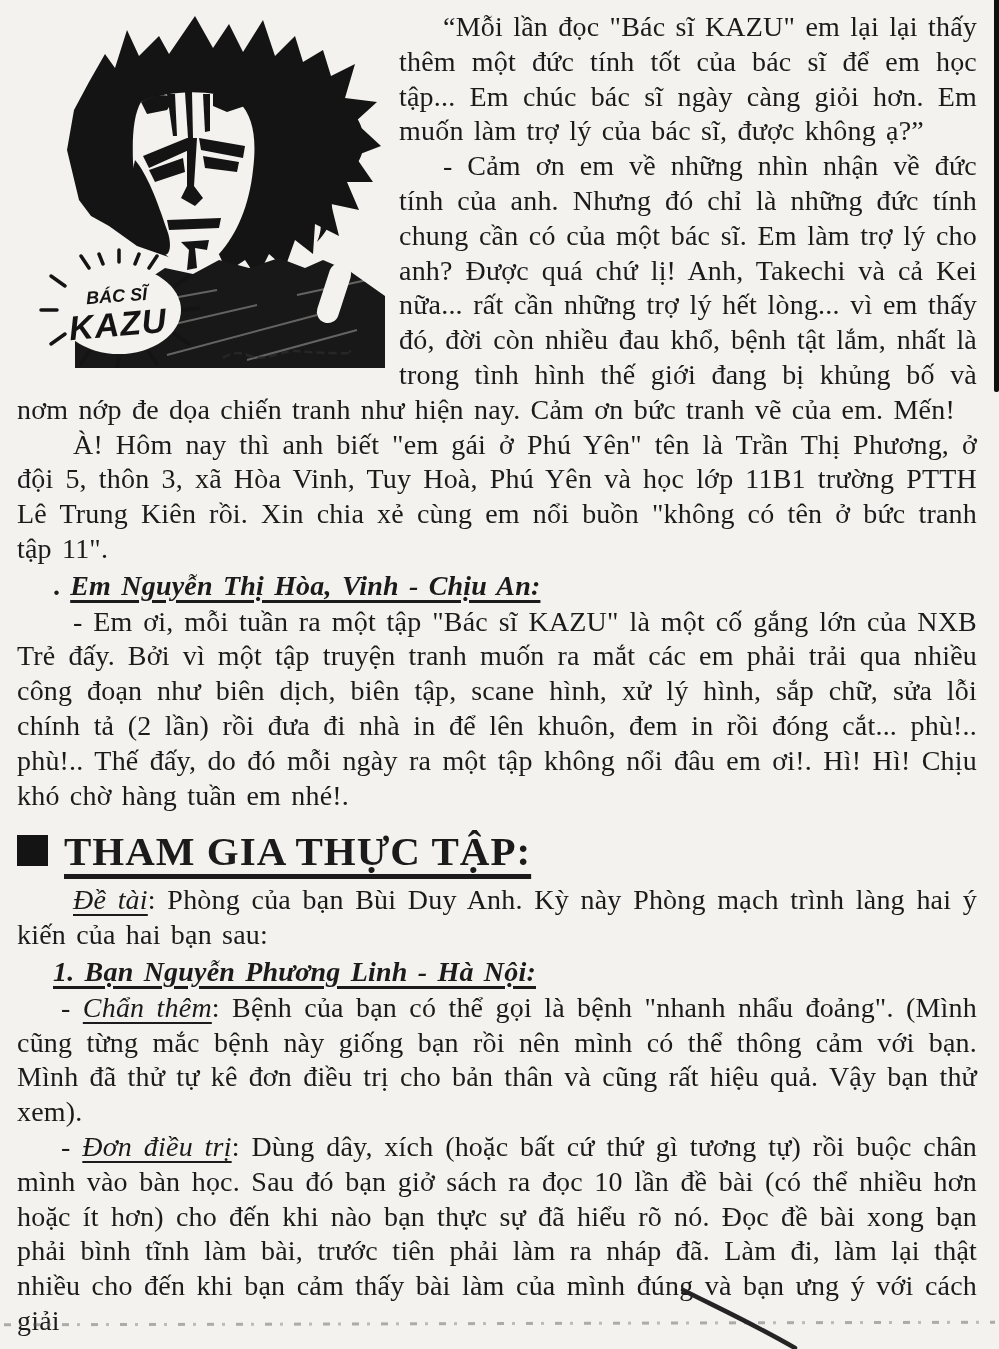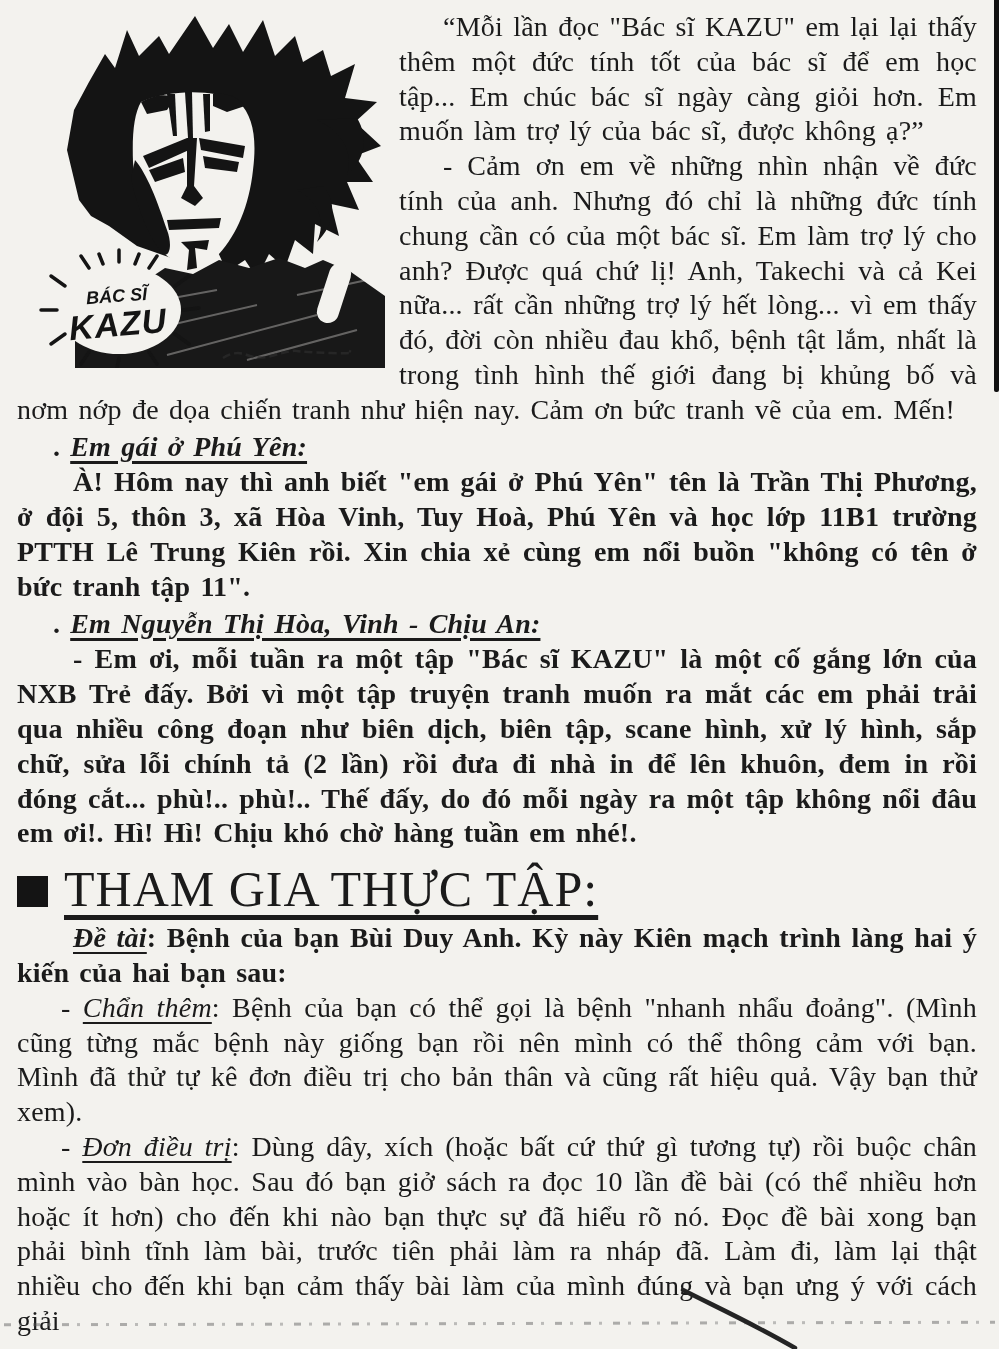--- a/index.html
+++ b/index.html
@@ -16,21 +16,21 @@
     box-sizing:border-box;
     padding:10px 22px 0 17px;
   }
   .para{
     margin:0;
     text-align:justify;
     word-spacing:3px;
     letter-spacing:.2px;
   }
   .indent-sm{text-indent:44px;}
-  .indent-lg{text-indent:56px;font-weight:bold;}
+  .indent-lg{text-indent:56px;}
   .illustration{
     float:left;
     width:368px;height:358px;
     margin:0 14px 4px 0;
     position:relative;
   }
   .subheader{
     margin:2px 0 1px 0;
     padding-left:36px;
     font-weight:bold;
@@ -38,23 +38,23 @@
     text-align:left;
   }
   .subheader .hdr-text{
     text-decoration:underline;
     text-decoration-thickness:2.5px;
     text-underline-offset:5px;
   }
   .subheader .bullet{margin-right:10px;font-style:normal;}
   .main-header{
     margin:14px 0 8px 0;
-    font-size:50px;
+    font-size:41px;
     line-height:48px;
-    font-weight:normal;
+    font-weight:bold;
     letter-spacing:1px;
     text-align:left;
   }
   .main-header .sq{
     display:inline-block;
     width:31px;height:31px;
     background:#141414;
     margin-right:16px;
     transform:translateY(1px);
   }
@@ -162,30 +162,30 @@
       <path d="M206,348 q12,-8 24,-3 t28,0 t22,-4 t34,2 t18,-2" stroke="#2e2e2e" stroke-width="2.5" fill="none" opacity=".65" stroke-dasharray="8 4"></path>
     </svg>
   </div>
 
   <p class="para indent-sm">“Mỗi lần đọc "Bác sĩ KAZU" em lại lại thấy thêm một đức tính tốt của bác sĩ để em học tập... Em chúc bác sĩ ngày càng giỏi hơn. Em muốn làm trợ lý của bác sĩ, được không ạ?”</p>
 
   <p class="para indent-sm">- Cảm ơn em về những nhìn nhận về đức tính của anh. Nhưng đó chỉ là những đức tính chung cần có của một bác sĩ. Em làm trợ lý cho anh? Được quá chứ lị! Anh, Takechi và cả Kei nữa... rất cần những trợ lý hết lòng... vì em thấy đó, đời còn nhiều đau khổ, bệnh tật lắm, nhất là trong tình hình thế giới đang bị khủng bố và nơm nớp đe dọa chiến tranh như hiện nay. Cảm ơn bức tranh vẽ của em. Mến!</p>
 
   <div class="clear"></div>
 
-  <p class="para subheader"><span class="bullet">.</span><span class="hdr-text biu">Em gái ở Phú Yên:</span></p>
   <p class="para indent-lg">À! Hôm nay thì anh biết "em gái ở Phú Yên" tên là Trần Thị Phương, ở đội 5, thôn 3, xã Hòa Vinh, Tuy Hoà, Phú Yên và học lớp 11B1 trường PTTH Lê Trung Kiên rồi. Xin chia xẻ cùng em nổi buồn "không có tên ở bức tranh tập 11".</p>
 
   <p class="para subheader"><span class="bullet">.</span><span class="hdr-text biu">Em Nguyễn Thị Hòa, Vinh - Chịu An:</span></p>
   <p class="para indent-lg">- Em ơi, mỗi tuần ra một tập "Bác sĩ KAZU" là một cố gắng lớn của NXB Trẻ đấy. Bởi vì một tập truyện tranh muốn ra mắt các em phải trải qua nhiều công đoạn như biên dịch, biên tập, scane hình, xử lý hình, sắp chữ, sửa lỗi chính tả (2 lần) rồi đưa đi nhà in để lên khuôn, đem in rồi đóng cắt... phù!.. phù!.. Thế đấy, do đó mỗi ngày ra một tập không nổi đâu em ơi!. Hì! Hì! Chịu khó chờ hàng tuần em nhé!.</p>
 
   <p class="main-header"><span class="sq"></span><span class="hdr-text">THAM GIA THỰC TẬP:</span></p>
 
-  <p class="para indent-lg"><span class="iu">Đề tài</span><span>: Bệnh của bạn Bùi Duy Anh. Kỳ này Kiên mạch trình làng hai ý kiến của hai bạn sau:</span></p>
+  <p class="para indent-lg"><span class="iu">Đề tài</span><span>: Phòng của bạn Bùi Duy Anh. Kỳ này Phòng mạch trình làng hai ý kiến của hai bạn sau:</span></p>
 
+  <p class="para subheader"><span class="hdr-text biu">1. Bạn Nguyễn Phương Linh - Hà Nội:</span></p>
 
   <p class="para indent-sm"><span>- </span><span class="iu">Chẩn thêm</span><span>: Bệnh của bạn có thể gọi là bệnh "nhanh nhẩu đoảng". (Mình cũng từng mắc bệnh này giống bạn rồi nên mình có thể thông cảm với bạn. Mình đã thử tự kê đơn điều trị cho bản thân và cũng rất hiệu quả. Vậy bạn thử xem).</span></p>
 
   <p class="para indent-sm"><span>- </span><span class="iu">Đơn điều trị</span><span>: Dùng dây, xích (hoặc bất cứ thứ gì tương tự) rồi buộc chân mình vào bàn học. Sau đó bạn giở sách ra đọc 10 lần đề bài (có thể nhiều hơn hoặc ít hơn) cho đến khi nào bạn thực sự đã hiểu rõ nó. Đọc đề bài xong bạn phải bình tĩnh làm bài, trước tiên phải làm ra nháp đã. Làm đi, làm lại thật nhiều cho đến khi bạn cảm thấy bài làm của mình đúng và bạn ưng ý với cách giải</span></p>
 
   <div class="speckle-line"></div>
   <svg class="pen-stroke" width="170" height="61" viewBox="0 0 170 61">
     <path d="M28,2 C55,16 95,34 140,60" stroke="#242424" stroke-width="4.5" fill="none" stroke-linecap="round"></path>
   </svg>
 

